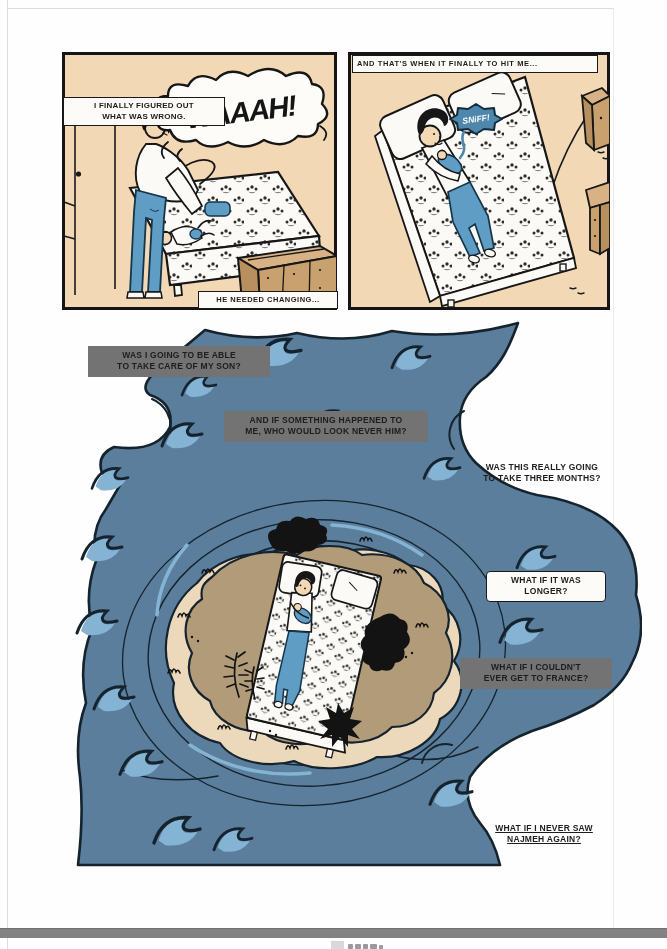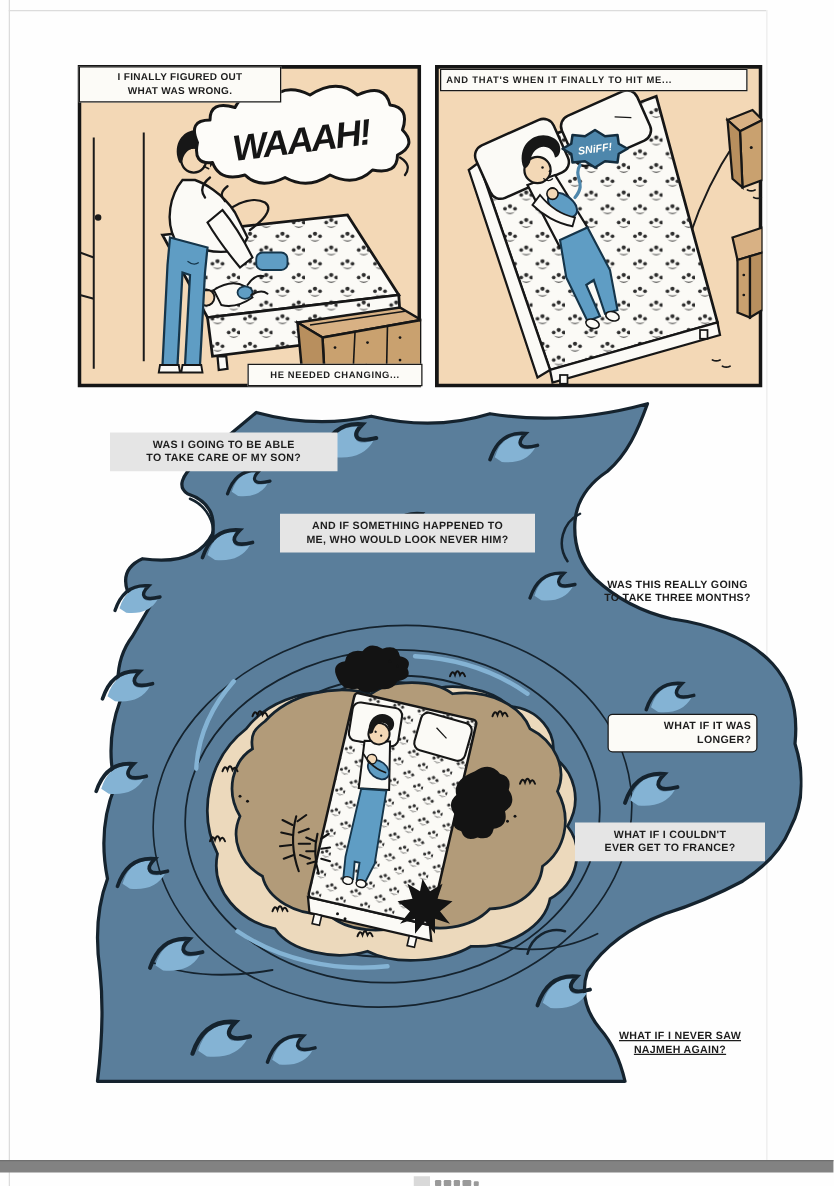--- a/index.html
+++ b/index.html
@@ -3,27 +3,27 @@
 <meta charset="utf-8">
 <style>
   html,body{margin:0;padding:0;background:#ffffff;}
   .stage{position:relative;width:667px;height:949px;background:#fefefe;overflow:hidden;
          font-family:"Liberation Sans",sans-serif;}
   .edge{position:absolute;background:#dcdcdc;}
   .panel-svg{position:absolute;display:block;}
   svg text{font-family:"Liberation Sans",sans-serif;}
   .cap{position:absolute;font-weight:bold;color:#1d1d1d;text-align:center;
        white-space:pre-line;line-height:1.34;letter-spacing:.25px;}
-  .f8{font-size:8px;}
+  .f8{font-size:8px;margin-top:44px;}
   .f85{font-size:8.5px;}
   .f75{font-size:7.5px;}
   .box{background:#fcfbf7;border:1.5px solid #191919;padding:3px 4px;}
-  .softbox{background:#e5e5e5;padding:4px 3px;text-align:center;}
+  .softbox{background:#737373;padding:4px 3px;text-align:center;}
   .bare{background:transparent;padding:2px 0;}
-  .rounded{border-radius:4px;text-align:right;}
+  .rounded{border-radius:4px;}
   .pagebar{position:absolute;left:0;width:667px;height:9px;background:#828282;
            border-top:1px solid #6f6f6f;}
   .frag{position:absolute;background:#9a9a9a;border-radius:1px;}
   .fragbox{position:absolute;background:#d9d9d9;}
 </style>
 </head>
 <body>
 
 <div class="stage">
 

